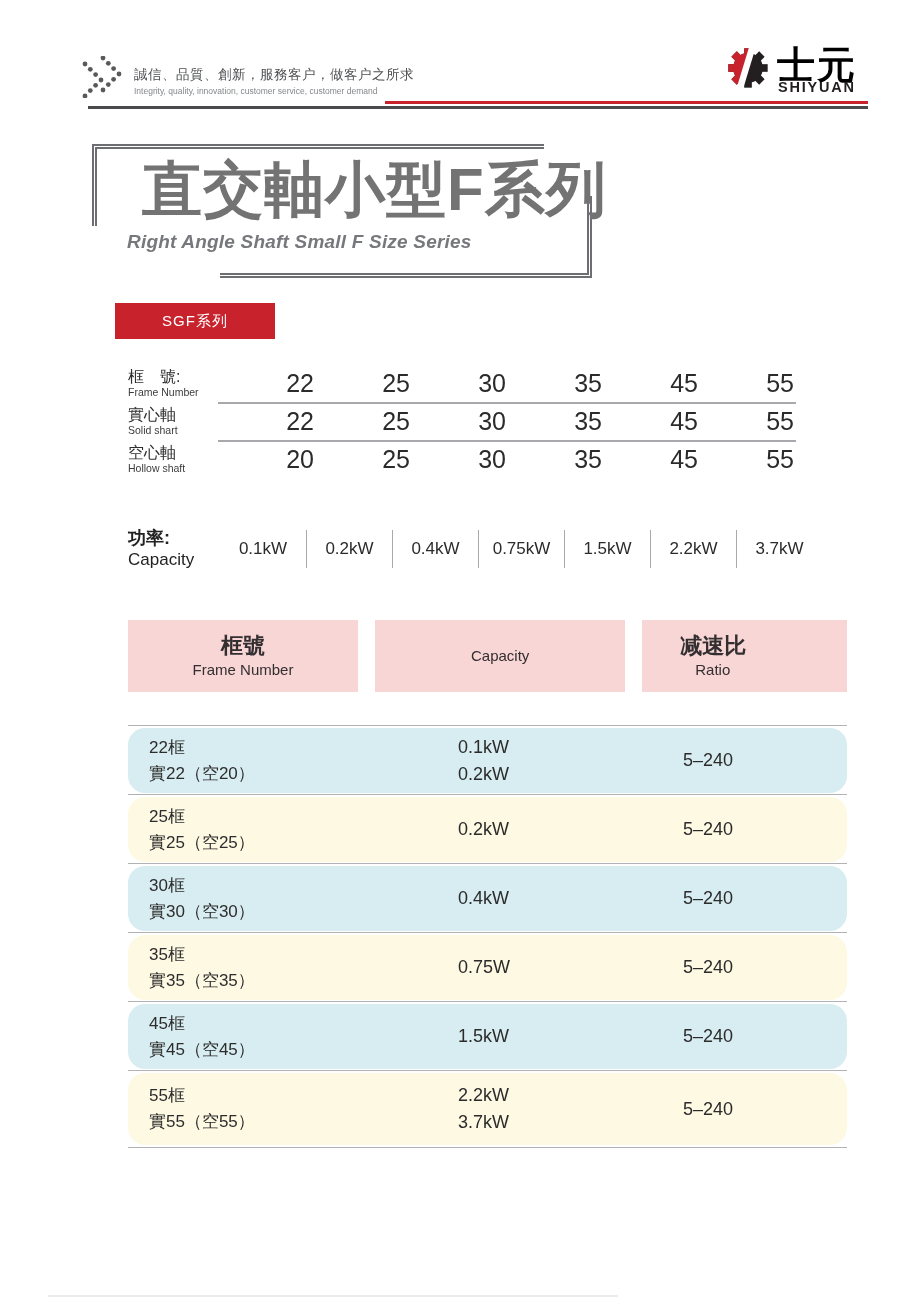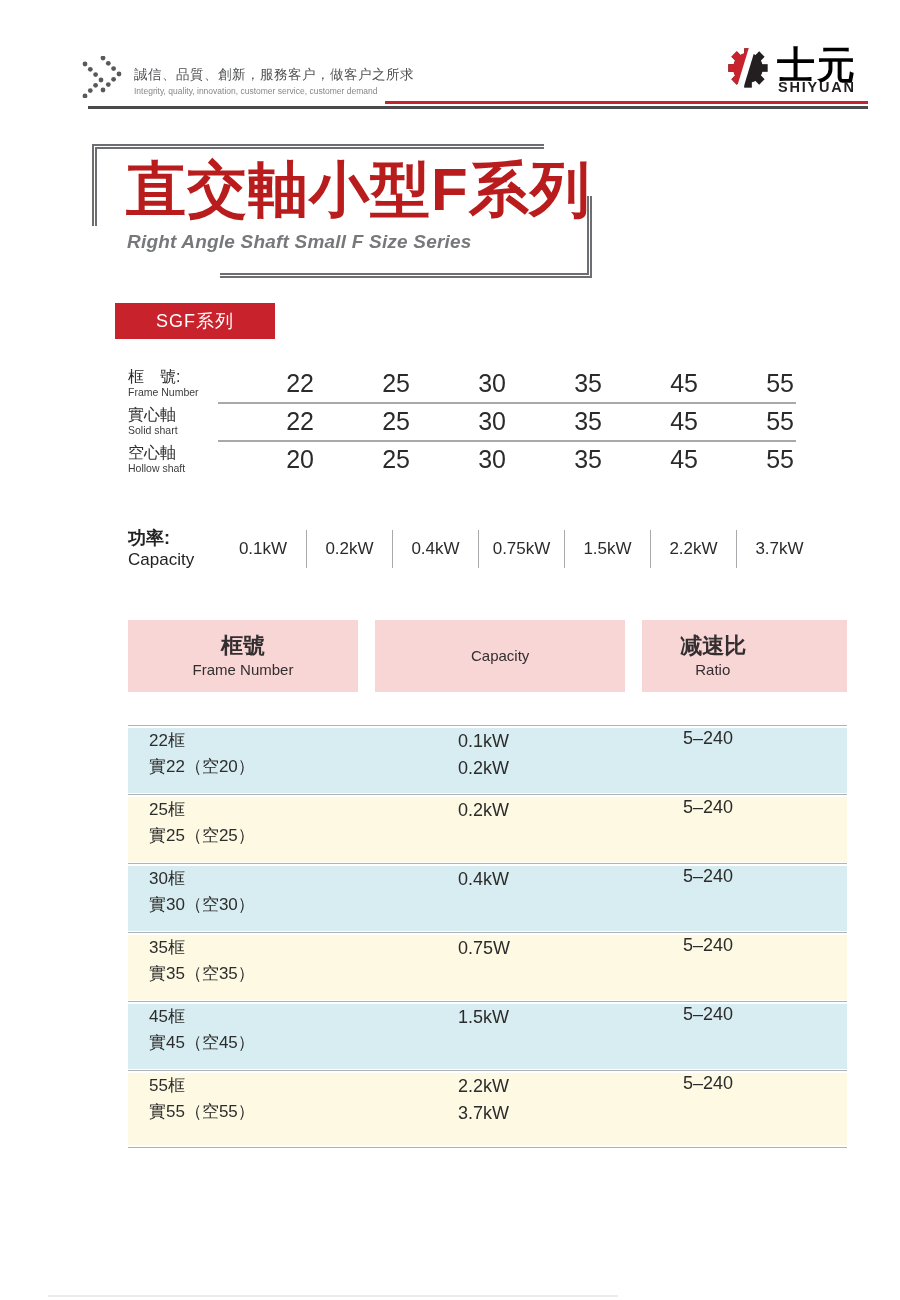--- a/index.html
+++ b/index.html
@@ -15,28 +15,28 @@
   .brand-cn { position:absolute; left:729px; top:40px; font-size:38px; font-weight:900; color:#000000; letter-spacing:2px; }
   .brand-en { position:absolute; left:730px; top:79px; font-size:14.5px; font-weight:800; letter-spacing:1.8px; color:#231f20; }
   .hdr-line-red  { position:absolute; left:337px; top:101px; width:483px; height:3px; background:#c8232c; }
   .hdr-line-dark { position:absolute; left:40px;  top:106px; width:780px; height:3px; background:#4a4a4c; }
 
   
   .frame-tl { position:absolute; left:44px; top:144px; width:452px; height:82px;
               border-top:5px double #6d6e71; border-left:5px double #6d6e71; }
   .frame-br { position:absolute; left:172px; top:196px; width:372px; height:82px;
               border-bottom:5px double #6d6e71; border-right:5px double #6d6e71; }
-  .title-cn { position:absolute; left:78px; top:150px; font-size:60px; font-weight:900;
-              color:#b91c1c; letter-spacing:1px; white-space:nowrap; }
+  .title-cn { position:absolute; left:94px; top:150px; font-size:60px; font-weight:900;
+              color:#737373; letter-spacing:1px; white-space:nowrap; }
   .title-en { position:absolute; left:79px; top:231px; font-size:19px; font-weight:bold;
               font-style:italic; color:#77787b; letter-spacing:0.2px; }
 
   
   .series-badge { position:absolute; left:67px; top:303px; width:160px; height:36px;
-                  background:#c8232c; color:#fff; font-size:18px; font-weight:500;
+                  background:#c8232c; color:#fff; font-size:15px; font-weight:500;
                   display:flex; align-items:center; justify-content:center; letter-spacing:1px; }
 
   
   .spec { position:absolute; left:80px; top:366px; width:668px; }
   .spec-row { display:flex; height:36px; }
   .spec-label { width:90px; padding-top:1px; }
   .spec-label .cn { font-size:16px; font-weight:normal; color:#2e2e2e; line-height:19px; white-space:nowrap; }
   .spec-label .en { font-size:10.5px; color:#3c3c3c; line-height:13px; white-space:nowrap; }
   .spec-cell { width:96px; text-align:right; font-size:25px; color:#2b2b2b; line-height:34px; }
   .spec-sep { margin-left:90px; width:578px; height:2px; background:#a7a9ac; }
@@ -54,21 +54,21 @@
   .tbl-head { display:flex; gap:17px; }
   .th { background:#f8d6d5; height:72px; display:flex; flex-direction:column; justify-content:center; }
   .th-1 { width:240px; text-align:center; }
   .th-2 { width:261px; text-align:center; }
   .th-3 { width:212px; text-align:left; padding-left:38px; }
   .th .cn { font-size:22px; font-weight:600; color:#332e30; line-height:28px; }
   .th .en { font-size:15px; color:#332e30; line-height:20px; }
   .th-3 .en { padding-left:15px; }
 
   .tbl-rows { position:absolute; left:0; top:108px; width:719px; display:flex; flex-direction:column; gap:4px; }
-  .data-row { position:relative; display:flex; height:65px; }
+  .data-row { position:relative; display:flex; align-items:center; height:65px;border-radius:17px; }
   .data-row.tall { height:72px; }
   .data-row.blue { background:#d8edf1; }
   .data-row.yellow { background:#fdf9e3; }
   .data-row::before { content:""; position:absolute; left:0; right:0; top:-3px; height:1px; background:#b0b2b4; }
   .data-row:last-child::after { content:""; position:absolute; left:0; right:0; bottom:-3px; height:1px; background:#b0b2b4; }
   .c-frame { width:245px; padding-left:21px; }
   .c-frame div { font-size:17px; color:#2d2d2d; line-height:26px; white-space:nowrap; }
   .c-cap { width:255px; padding-left:85px; }
   .c-cap div { font-size:18px; color:#2b2b2b; line-height:27px; }
   .c-ratio { padding-left:55px; font-size:18px; color:#2b2b2b; }

